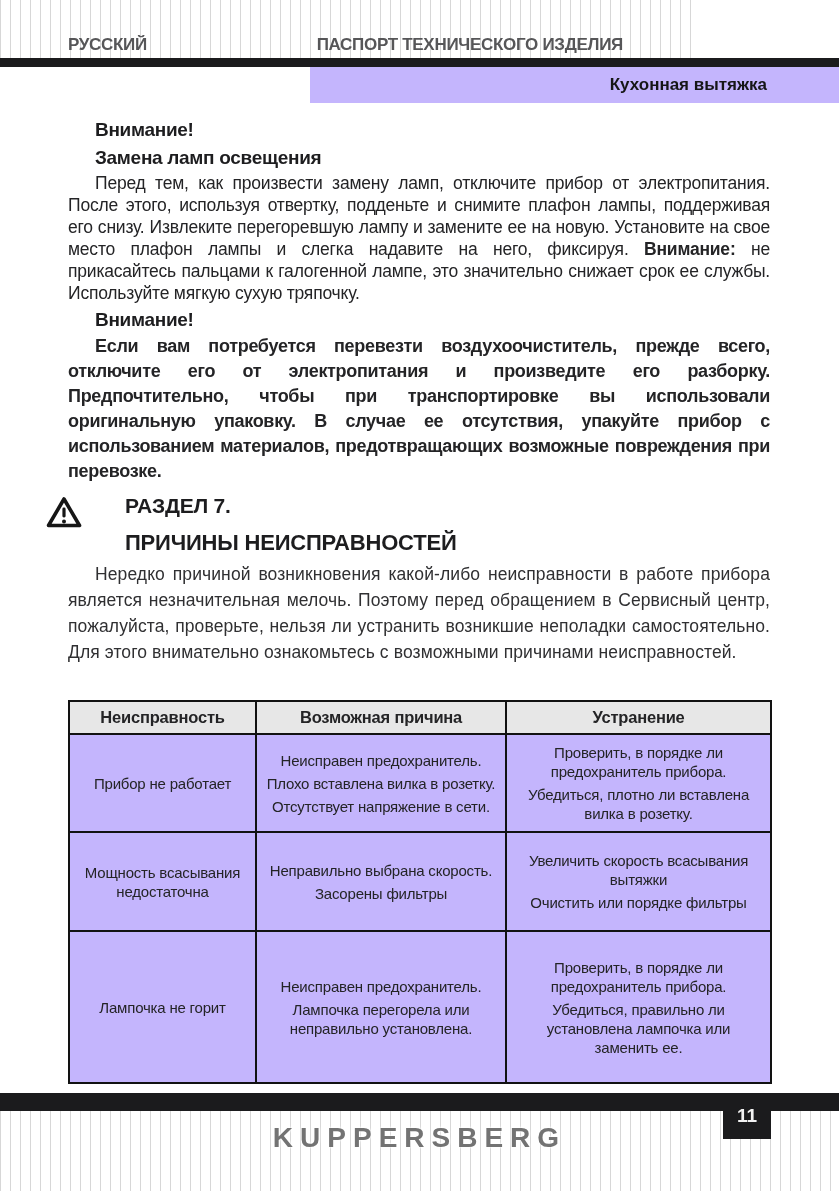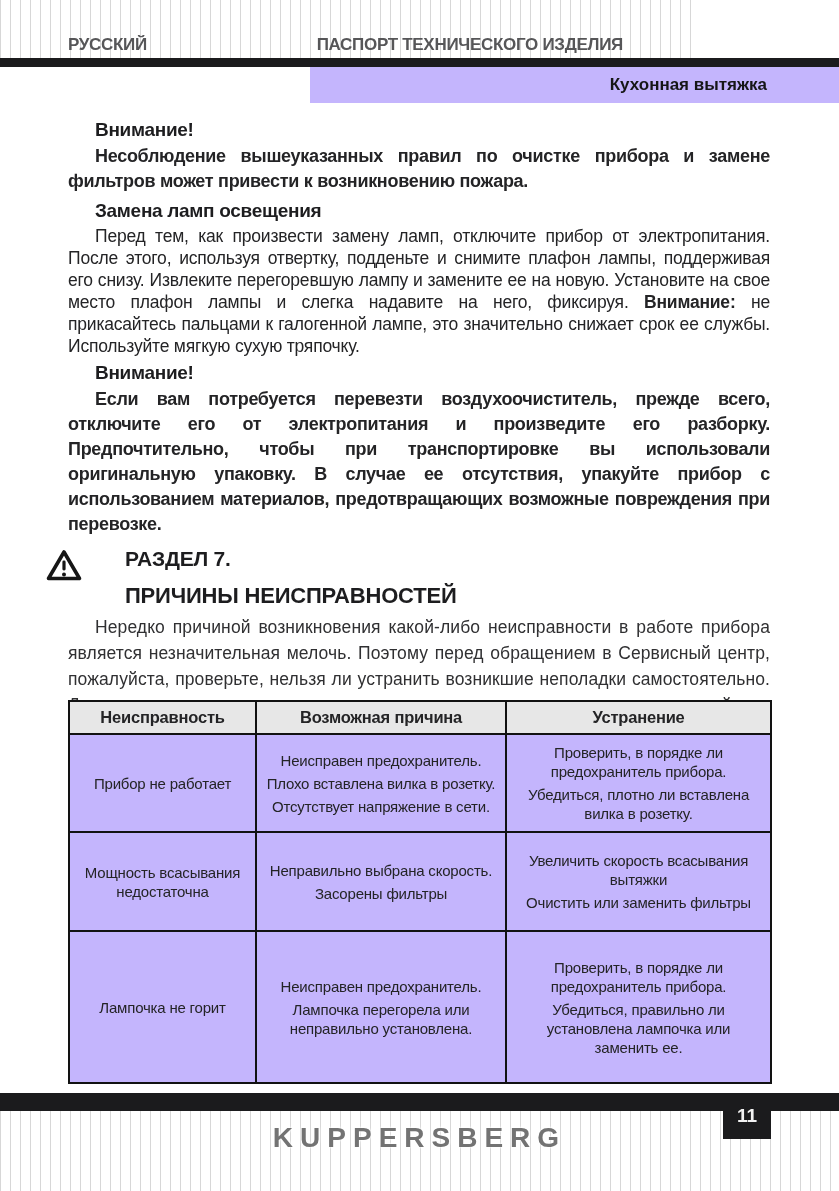--- a/index.html
+++ b/index.html
@@ -80,21 +80,20 @@
   <span class="hdr-label hdr-right">ПАСПОРТ ТЕХНИЧЕСКОГО ИЗДЕЛИЯ</span>
 </div>
 <div class="bar-top"></div>
 <div class="banner">
   <span>Кухонная вытяжка</span>
 </div>
 
 <div class="content">
 
   <div class="h-small h-att1">Внимание!</div>
-  <p class="para para-bold">Несоблюдение вышеуказанных правил по очистке прибора и замене фильтров может привести к возникновению пожара.</p>
 
   <div class="h-small h-lamp">Замена ламп освещения</div>
   <p class="para para-lamp"><span>Перед тем, как произвести замену ламп, отключите прибор от электропитания. После этого, используя отвертку, подденьте и снимите плафон лампы, поддерживая его снизу. Извлеките перегоревшую лампу и замените ее на новую. Установите на свое место плафон лампы и слегка надавите на него, фиксируя. </span><span class="inline-bold">Внимание:</span><span> не прикасайтесь пальцами к галогенной лампе, это значительно снижает срок ее службы. Используйте мягкую сухую тряпочку.</span></p>
 
   <div class="h-small h-att2">Внимание!</div>
   <p class="para para-bold para-warn">Если вам потребуется перевезти воздухоочиститель, прежде всего, отключите его от электропитания и произведите его разборку. Предпочтительно, чтобы при транспортировке вы использовали оригинальную упаковку. В случае ее отсутствия, упакуйте прибор с использованием материалов, предотвращающих возможные повреждения при перевозке.</p>
 
   <div class="section7">
     <svg class="warn-icon" viewBox="0 0 36 33">
       <path d="M18 3 L33.5 29.5 L2.5 29.5 Z" fill="none" stroke="#161616" stroke-width="3.6" stroke-linejoin="round"></path>
@@ -139,21 +138,21 @@
     <tr class="row-2">
       <td>
           <div class="cell-item">Мощность всасывания недостаточна</div>
         </td>
       <td>
         <div class="cell-item">Неправильно выбрана скорость.</div>
         <div class="cell-item">Засорены фильтры</div>
       </td>
       <td>
         <div class="cell-item">Увеличить скорость всасывания вытяжки</div>
-        <div class="cell-item">Очистить или заменить фильтры</div>
+        <div class="cell-item">Очистить или порядке фильтры</div>
       </td>
     </tr>
     <tr class="row-3">
       <td>
           <div class="cell-item">Лампочка не горит</div>
         </td>
       <td>
         <div class="cell-item">Неисправен предохранитель.</div>
         <div class="cell-item">Лампочка перегорела или неправильно установлена.</div>
       </td>

